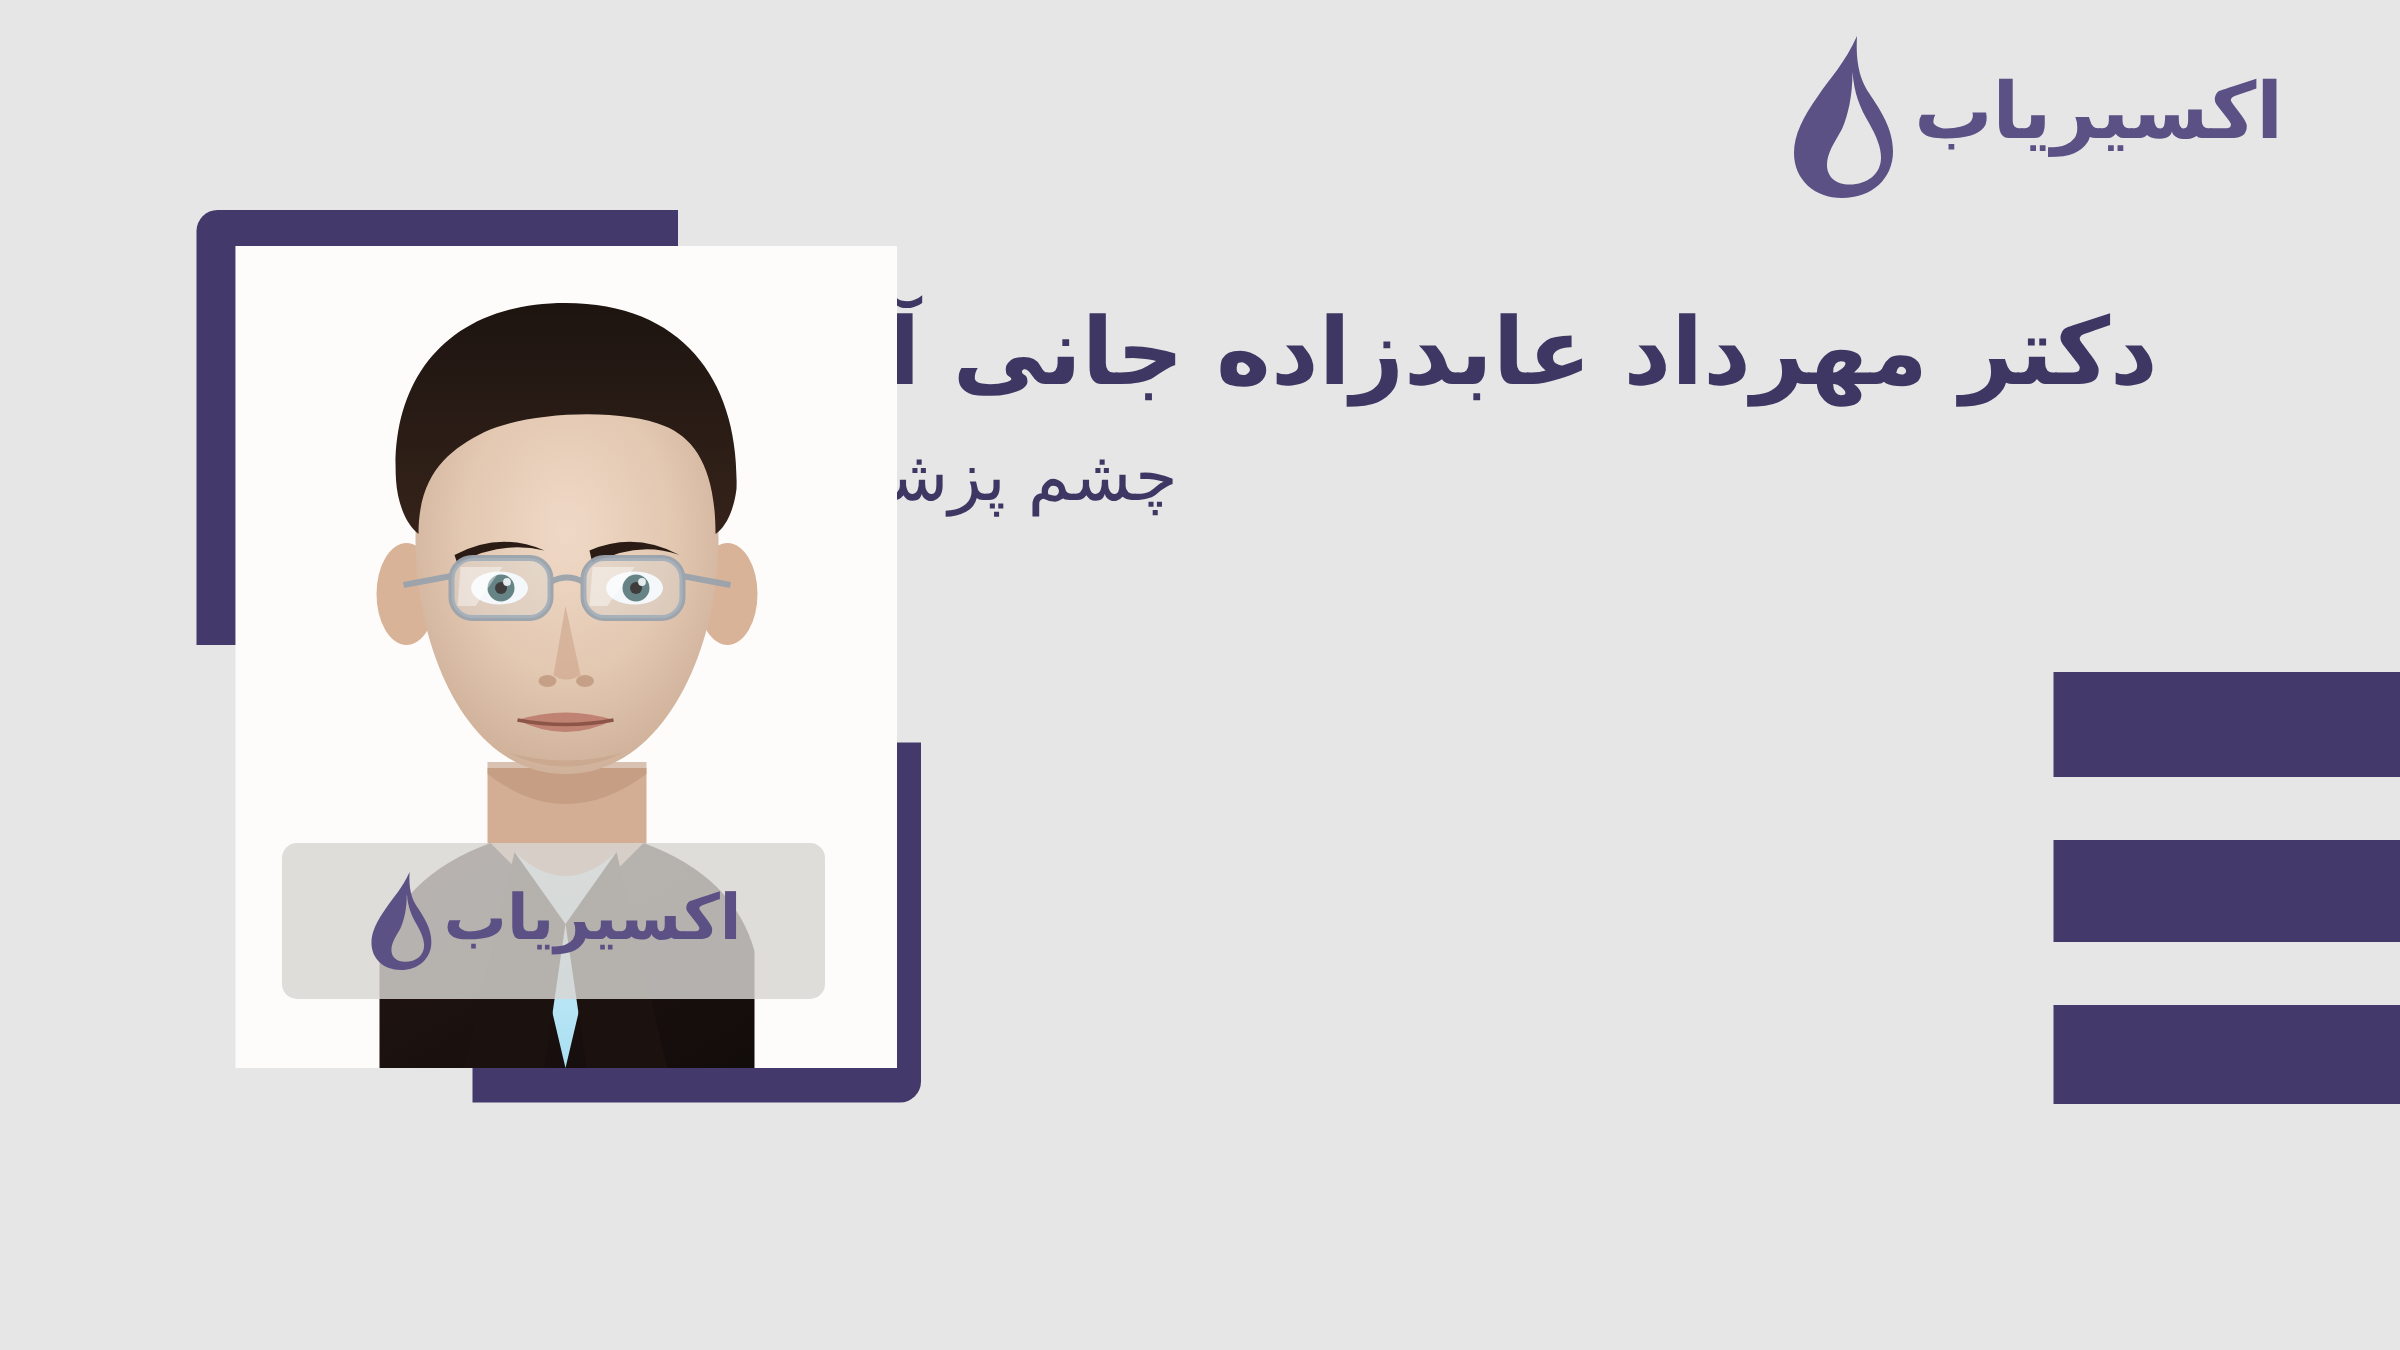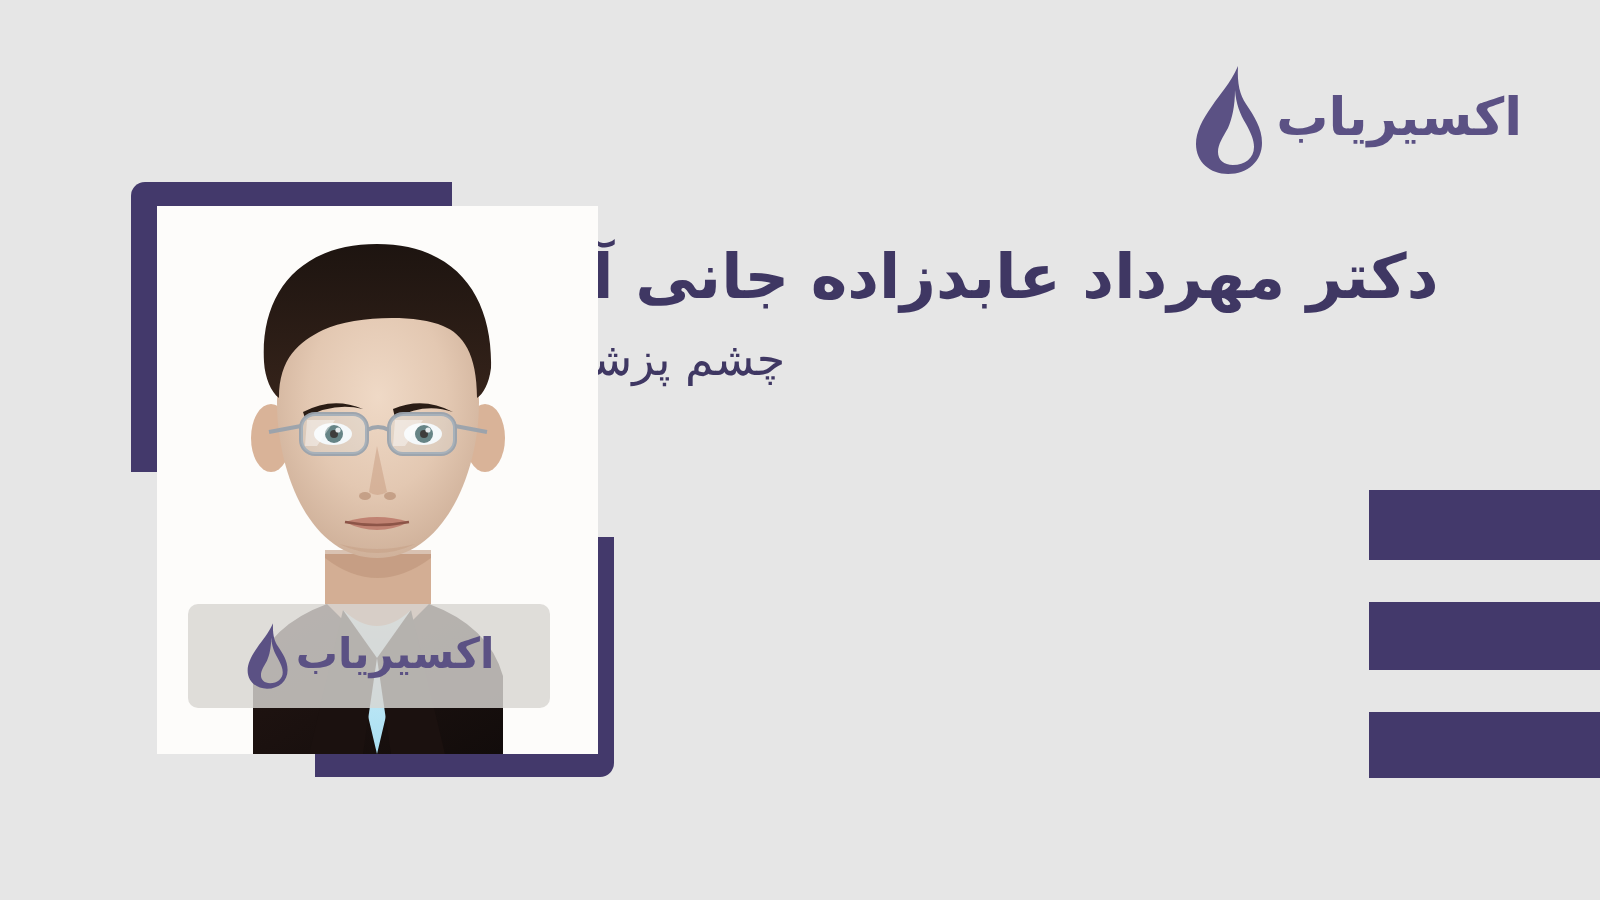--- a/index.html
+++ b/index.html
@@ -14,21 +14,20 @@
     font-family: "DejaVu Sans", "Liberation Sans", sans-serif;
     overflow: hidden;
   }
 
   .stage {
     position: relative;
     width: 1600px;
     height: 736px;
     background: #e6e6e6;
     overflow: hidden;
-    margin-top: 42px;
   }
 
   
   .brand-logo {
     position: absolute;
     top: 22px;
     right: 78px;
     display: flex;
     flex-direction: row;
     align-items: center;

